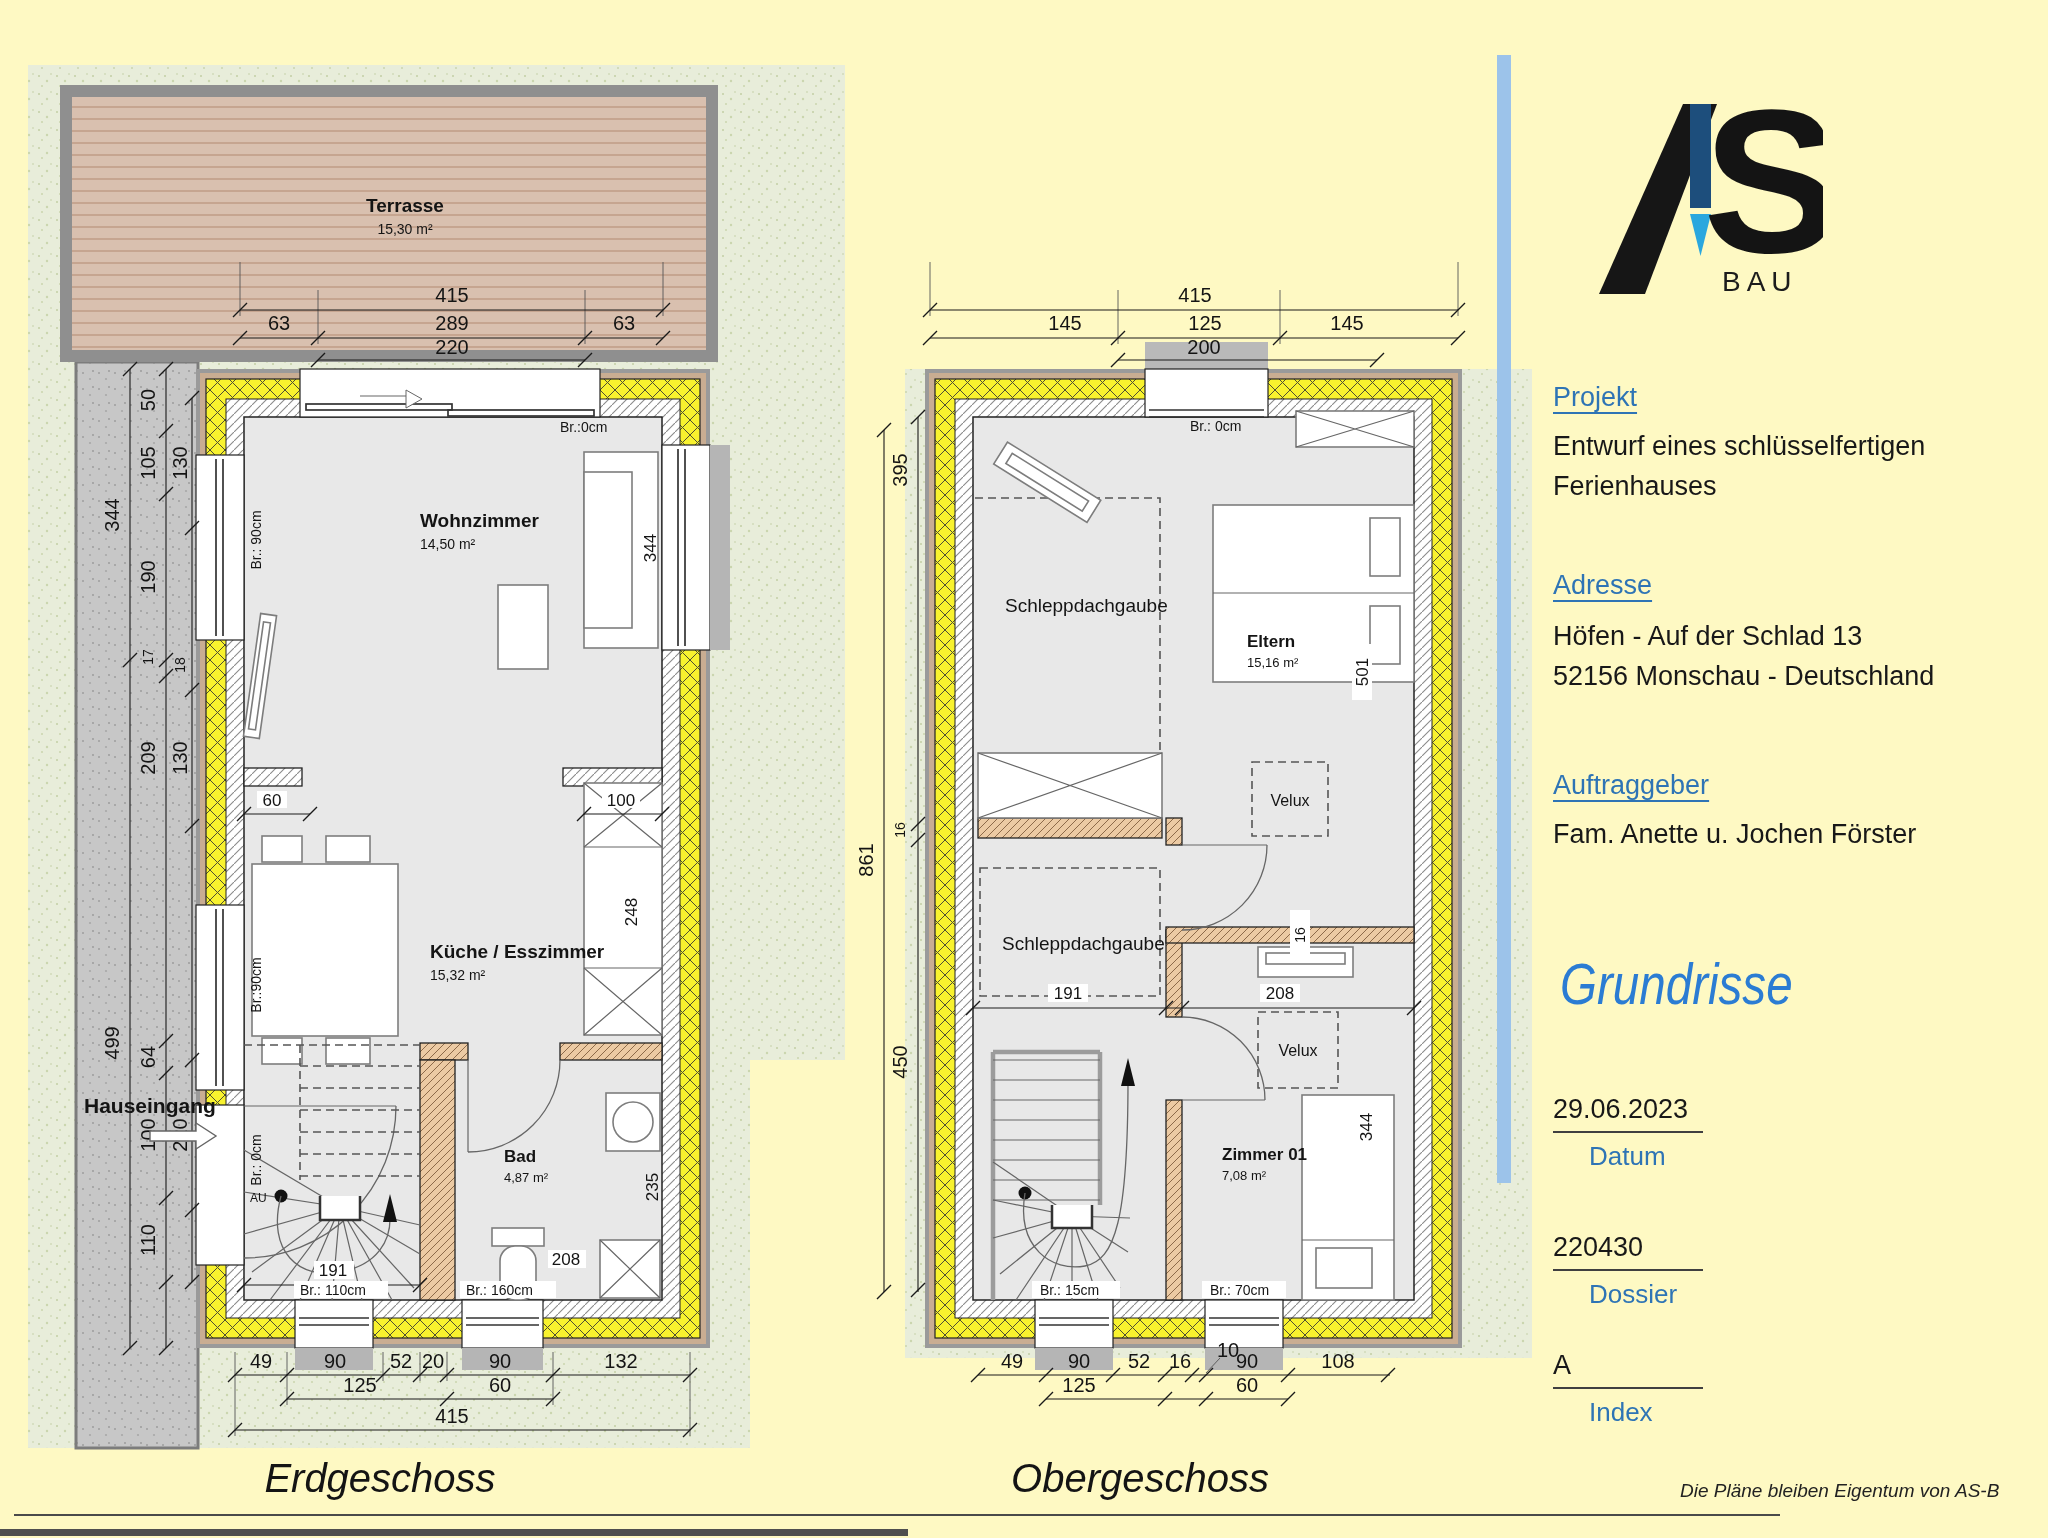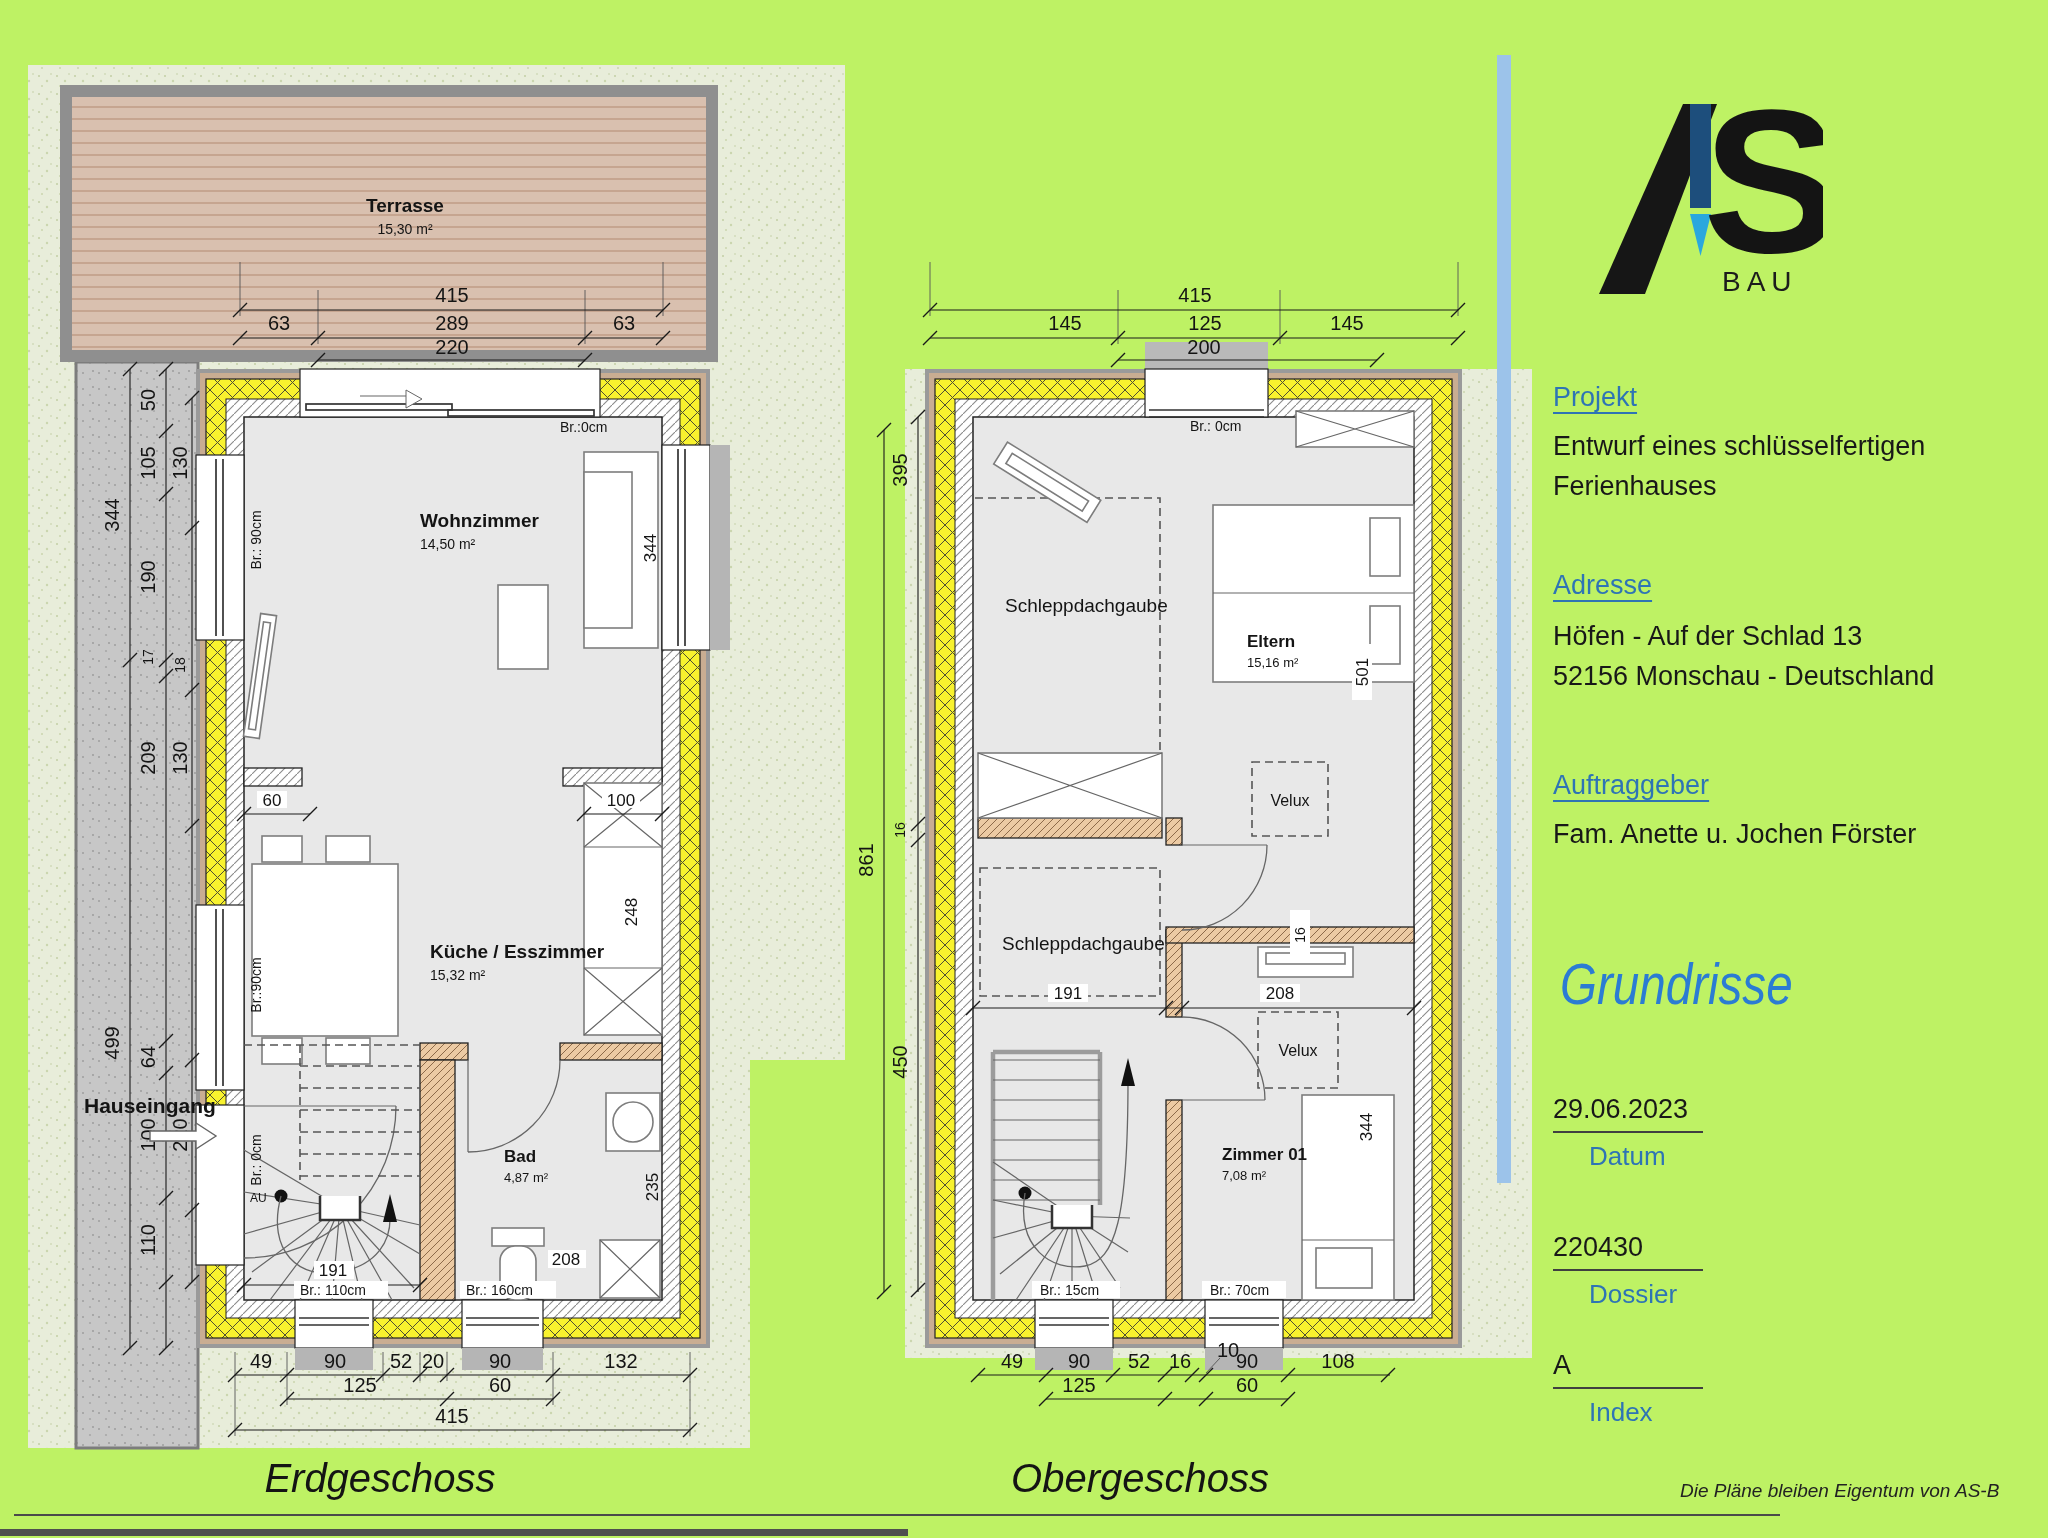--- a/index.html
+++ b/index.html
@@ -1,16 +1,16 @@
 <!DOCTYPE html>
 <html><head>
 <meta charset="utf-8">
 <style>
   html,body{margin:0;padding:0;background:#fff;}
-  #page{position:relative;width:2048px;height:1538px;background:#bef264;overflow:hidden;
+  #page{position:relative;width:2048px;height:1538px;background:#fef9c3;overflow:hidden;
         font-family:"Liberation Sans",sans-serif;}
   svg text{font-family:"Liberation Sans",sans-serif;fill:#141414;}
   .mid{text-anchor:middle;}
   .d20{font-size:20px;}
   .d17{font-size:17px;}
   .d14{font-size:14px;}
   .br{font-size:14px;}
   .rl{font-size:19px;font-weight:bold;}
   .ra{font-size:14px;}
   .rl2{font-size:17px;font-weight:bold;}

